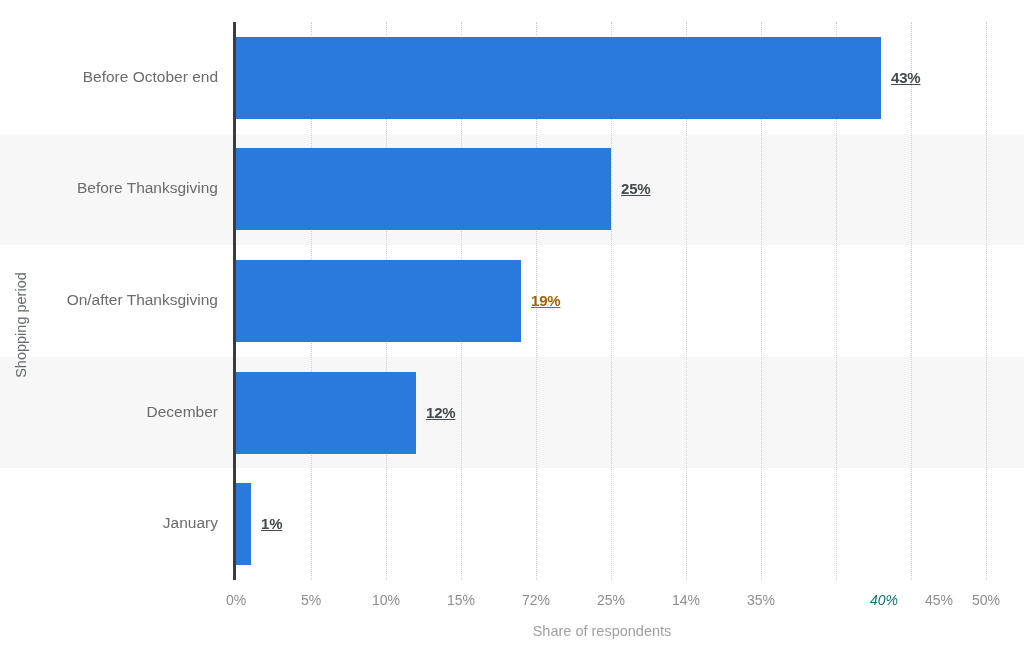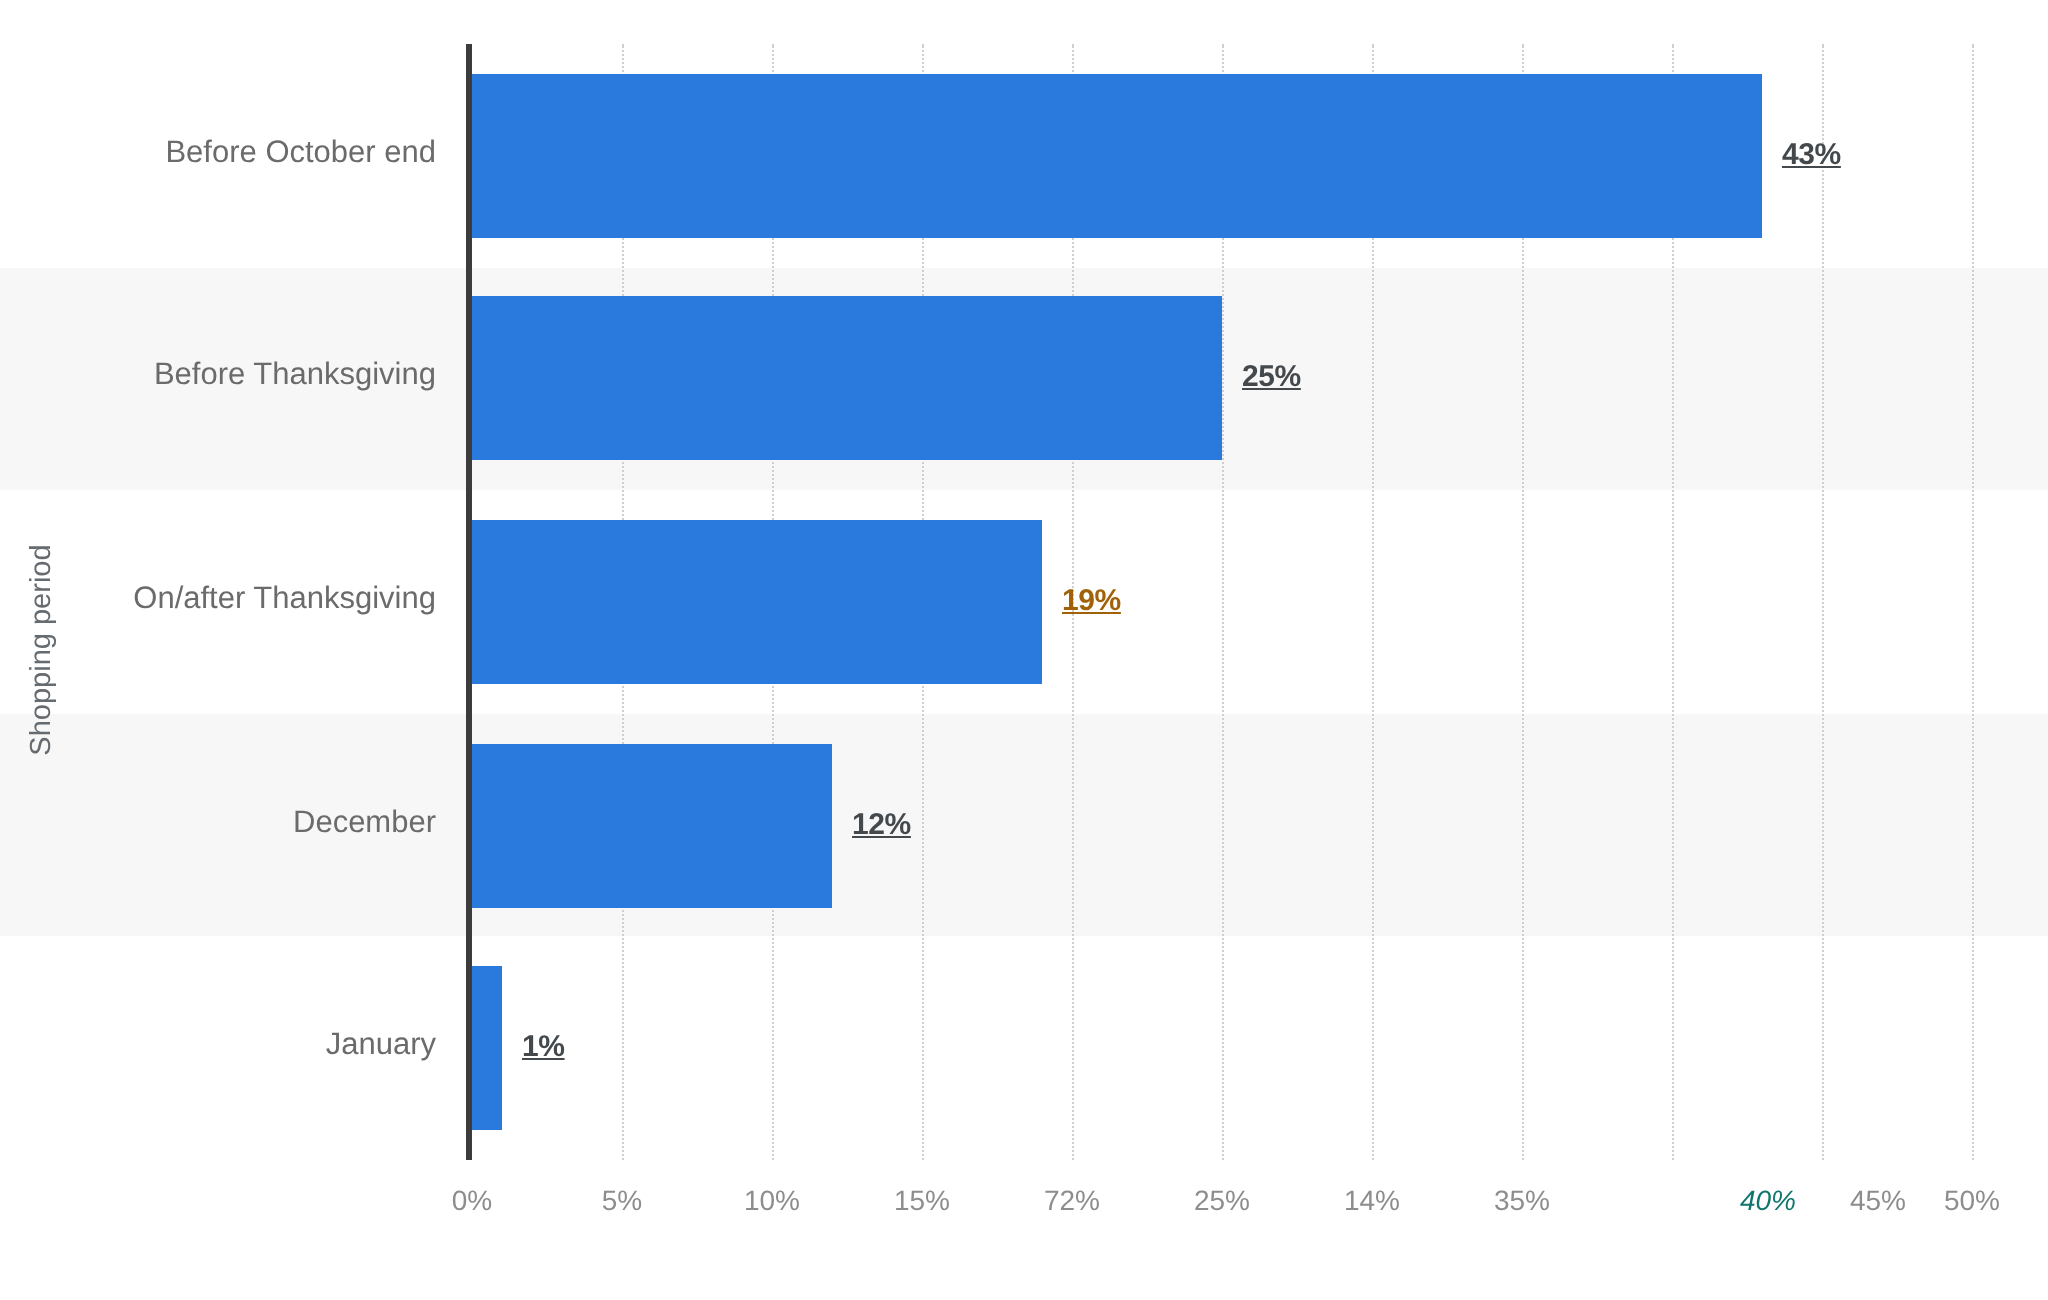--- a/index.html
+++ b/index.html
@@ -186,17 +186,18 @@
       <div class="tick-label" style="left: 461px; color: rgb(141, 141, 141);">15%</div>
       <div class="tick-label" style="left: 536px; color: rgb(141, 141, 141);">72%</div>
       <div class="tick-label" style="left: 611px; color: rgb(141, 141, 141);">25%</div>
       <div class="tick-label" style="left: 686px; color: rgb(141, 141, 141);">14%</div>
       <div class="tick-label" style="left: 761px; color: rgb(141, 141, 141);">35%</div>
       <div class="tick-label" style="left: 884px; color: #0f766e; font-style: italic;">40%</div>
       <div class="tick-label" style="left: 911px; color: rgb(141, 141, 141); margin-left: 28px;">45%</div>
       <div class="tick-label" style="left: 986px; color: rgb(141, 141, 141);">50%</div>
     </div>
 
+  <div class="xaxis-title">Share of respondents</div>
   <div class="yaxis-title">
       <span>Shopping period</span>
     </div>
 
 </div>
 
 </body></html>

